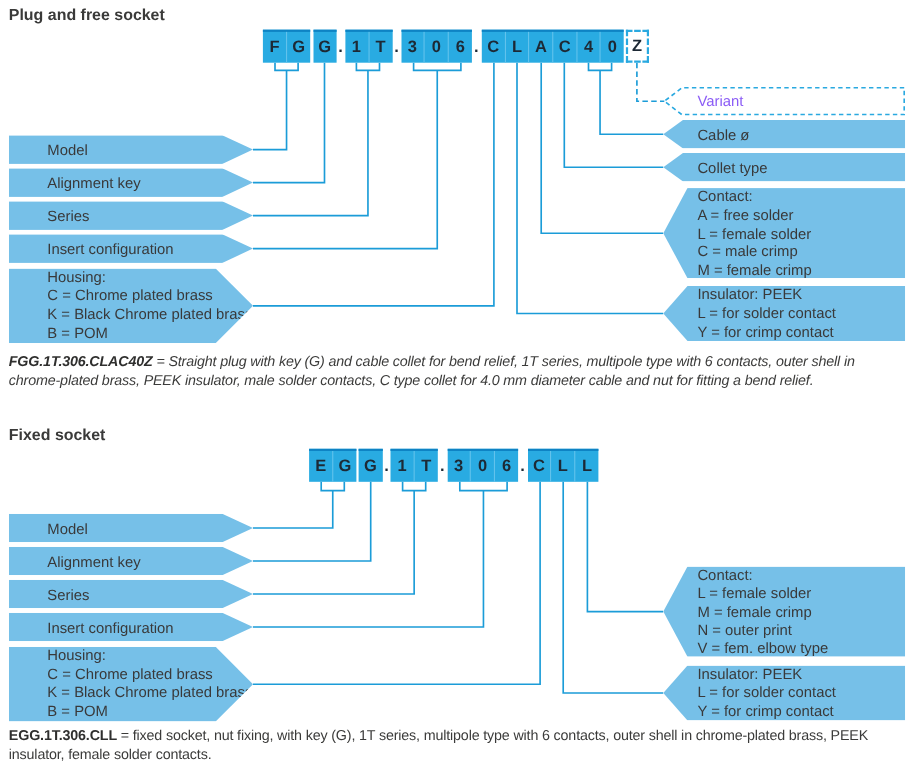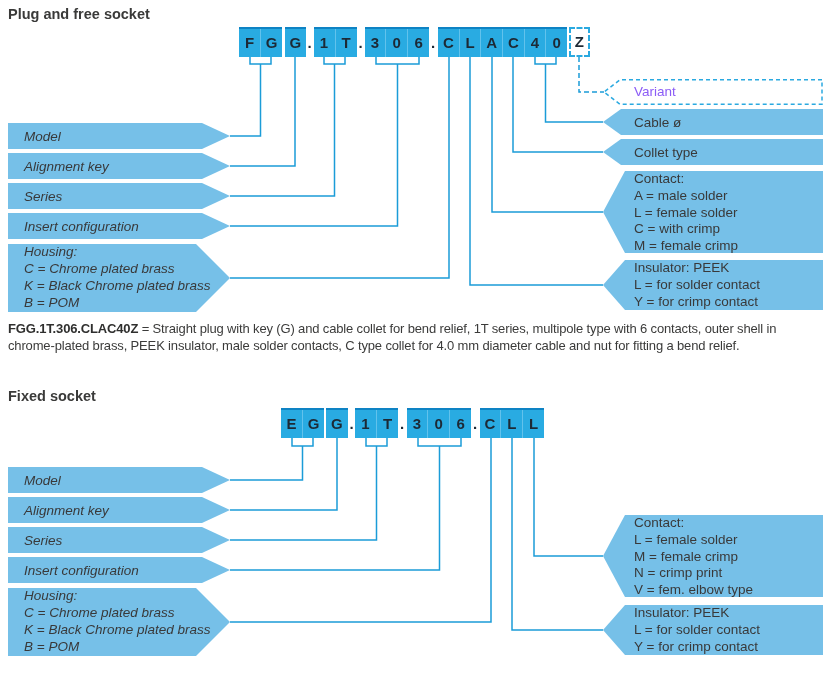--- a/index.html
+++ b/index.html
@@ -16,22 +16,22 @@
   .code-dashed{position:absolute;height:30px;box-sizing:border-box;background:#ffffff;
                border:2px dashed #2aa9e0;text-align:center;line-height:25px;
                font-weight:bold;font-size:15px;color:#1d2935;}
   .code-dot{position:absolute;top:27px;height:30px;width:9px;text-align:center;
             line-height:31px;font-weight:bold;font-size:15px;color:#1d2935;}
   .code-dot.row2{top:408px;}
 
   
   .arrow-left{position:absolute;left:8px;width:222px;height:26px;background:#76c0e8;
               clip-path:polygon(0 0,calc(100% - 28px) 0,100% 50%,calc(100% - 28px) 100%,0 100%);
-              display:flex;align-items:center;box-sizing:border-box;padding-left:16px;
-              font-size:13.5px;color:#39393a;font-style:italic;}
+              display:flex;align-items:center;box-sizing:border-box;padding-left:35px;
+              font-size:13.5px;color:#39393a;}
   .arrow-left.block{clip-path:polygon(0 0,calc(100% - 34px) 0,100% 50%,calc(100% - 34px) 100%,0 100%);
               flex-direction:column;align-items:flex-start;justify-content:center;line-height:16.8px;}
   .arrow-right{position:absolute;left:603px;width:220px;height:26px;background:#76c0e8;
               clip-path:polygon(18px 0,100% 0,100% 100%,18px 100%,0 50%);
               display:flex;align-items:center;box-sizing:border-box;padding-left:31px;
               font-size:13.5px;color:#39393a;}
   .arrow-right.block{clip-path:polygon(22px 0,100% 0,100% 100%,22px 100%,0 50%);
               flex-direction:column;align-items:flex-start;justify-content:flex-start;line-height:16.8px;}
   .variant-wrap{position:absolute;left:603px;top:79px;width:220px;height:26px;}
   .variant-wrap svg{position:absolute;left:0;top:0;}
@@ -134,32 +134,32 @@
     <span class="vtext">Variant</span>
   </div>
   <div class="arrow-right" style="top:139px;">
     <span>Collet type</span>
   </div>
   <div class="arrow-right" style="top:109px;">
     <span>Cable ø</span>
   </div>
   <div class="arrow-right block" style="top:171px;height:82px;">
     <span>Contact:</span>
-    <span>A = male solder</span>
+    <span>A = free solder</span>
     <span>L = female solder</span>
-    <span>C = with crimp</span>
+    <span>C = male crimp</span>
     <span>M = female crimp</span>
   </div>
   <div class="arrow-right block" style="top:260px;height:50px;">
     <span>Insulator: PEEK</span>
     <span>L = for solder contact</span>
     <span>Y = for crimp contact</span>
   </div>
 
-  <div class="desc" style="top:321px;"><b>FGG.1T.306.CLAC40Z</b><span> = Straight plug with key (G) and cable collet for bend relief, 1T series, multipole type with 6 contacts, outer shell in chrome-plated brass, PEEK insulator, male solder contacts, C type collet for 4.0 mm diameter cable and nut for fitting a bend relief.</span></div>
+  <div class="desc" style="top:321px;font-style:italic;"><b>FGG.1T.306.CLAC40Z</b><span> = Straight plug with key (G) and cable collet for bend relief, 1T series, multipole type with 6 contacts, outer shell in chrome-plated brass, PEEK insulator, male solder contacts, C type collet for 4.0 mm diameter cable and nut for fitting a bend relief.</span></div>
 
   <div class="heading" style="top:388px;text-align:right;">Fixed socket</div>
 
   <div class="code-group" style="top:408px;left:281px;width:43px;">
     <span class="cell">E</span>
     <span class="cell">G</span>
   </div>
   <div class="code-group" style="top:408px;left:326px;width:21.5px;">
     <span class="cell">G</span>
   </div>
@@ -197,23 +197,24 @@
     <span>Housing:</span>
     <span>C = Chrome plated brass</span>
     <span>K = Black Chrome plated brass</span>
     <span>B = POM</span>
   </div>
 
   <div class="arrow-right block" style="top:515px;height:82px;">
     <span>Contact:</span>
     <span>L = female solder</span>
     <span>M = female crimp</span>
-    <span>N = crimp print</span>
+    <span>N = outer print</span>
     <span>V = fem. elbow type</span>
   </div>
   <div class="arrow-right block" style="top:605px;height:50px;">
     <span>Insulator: PEEK</span>
     <span>L = for solder contact</span>
     <span>Y = for crimp contact</span>
   </div>
 
+  <div class="desc" style="top:661px;"><b>EGG.1T.306.CLL</b><span> = fixed socket, nut fixing, with key (G), 1T series, multipole type with 6 contacts, outer shell in chrome-plated brass, PEEK insulator, female solder contacts.</span></div>
 
 </div>
 
 </body></html>

